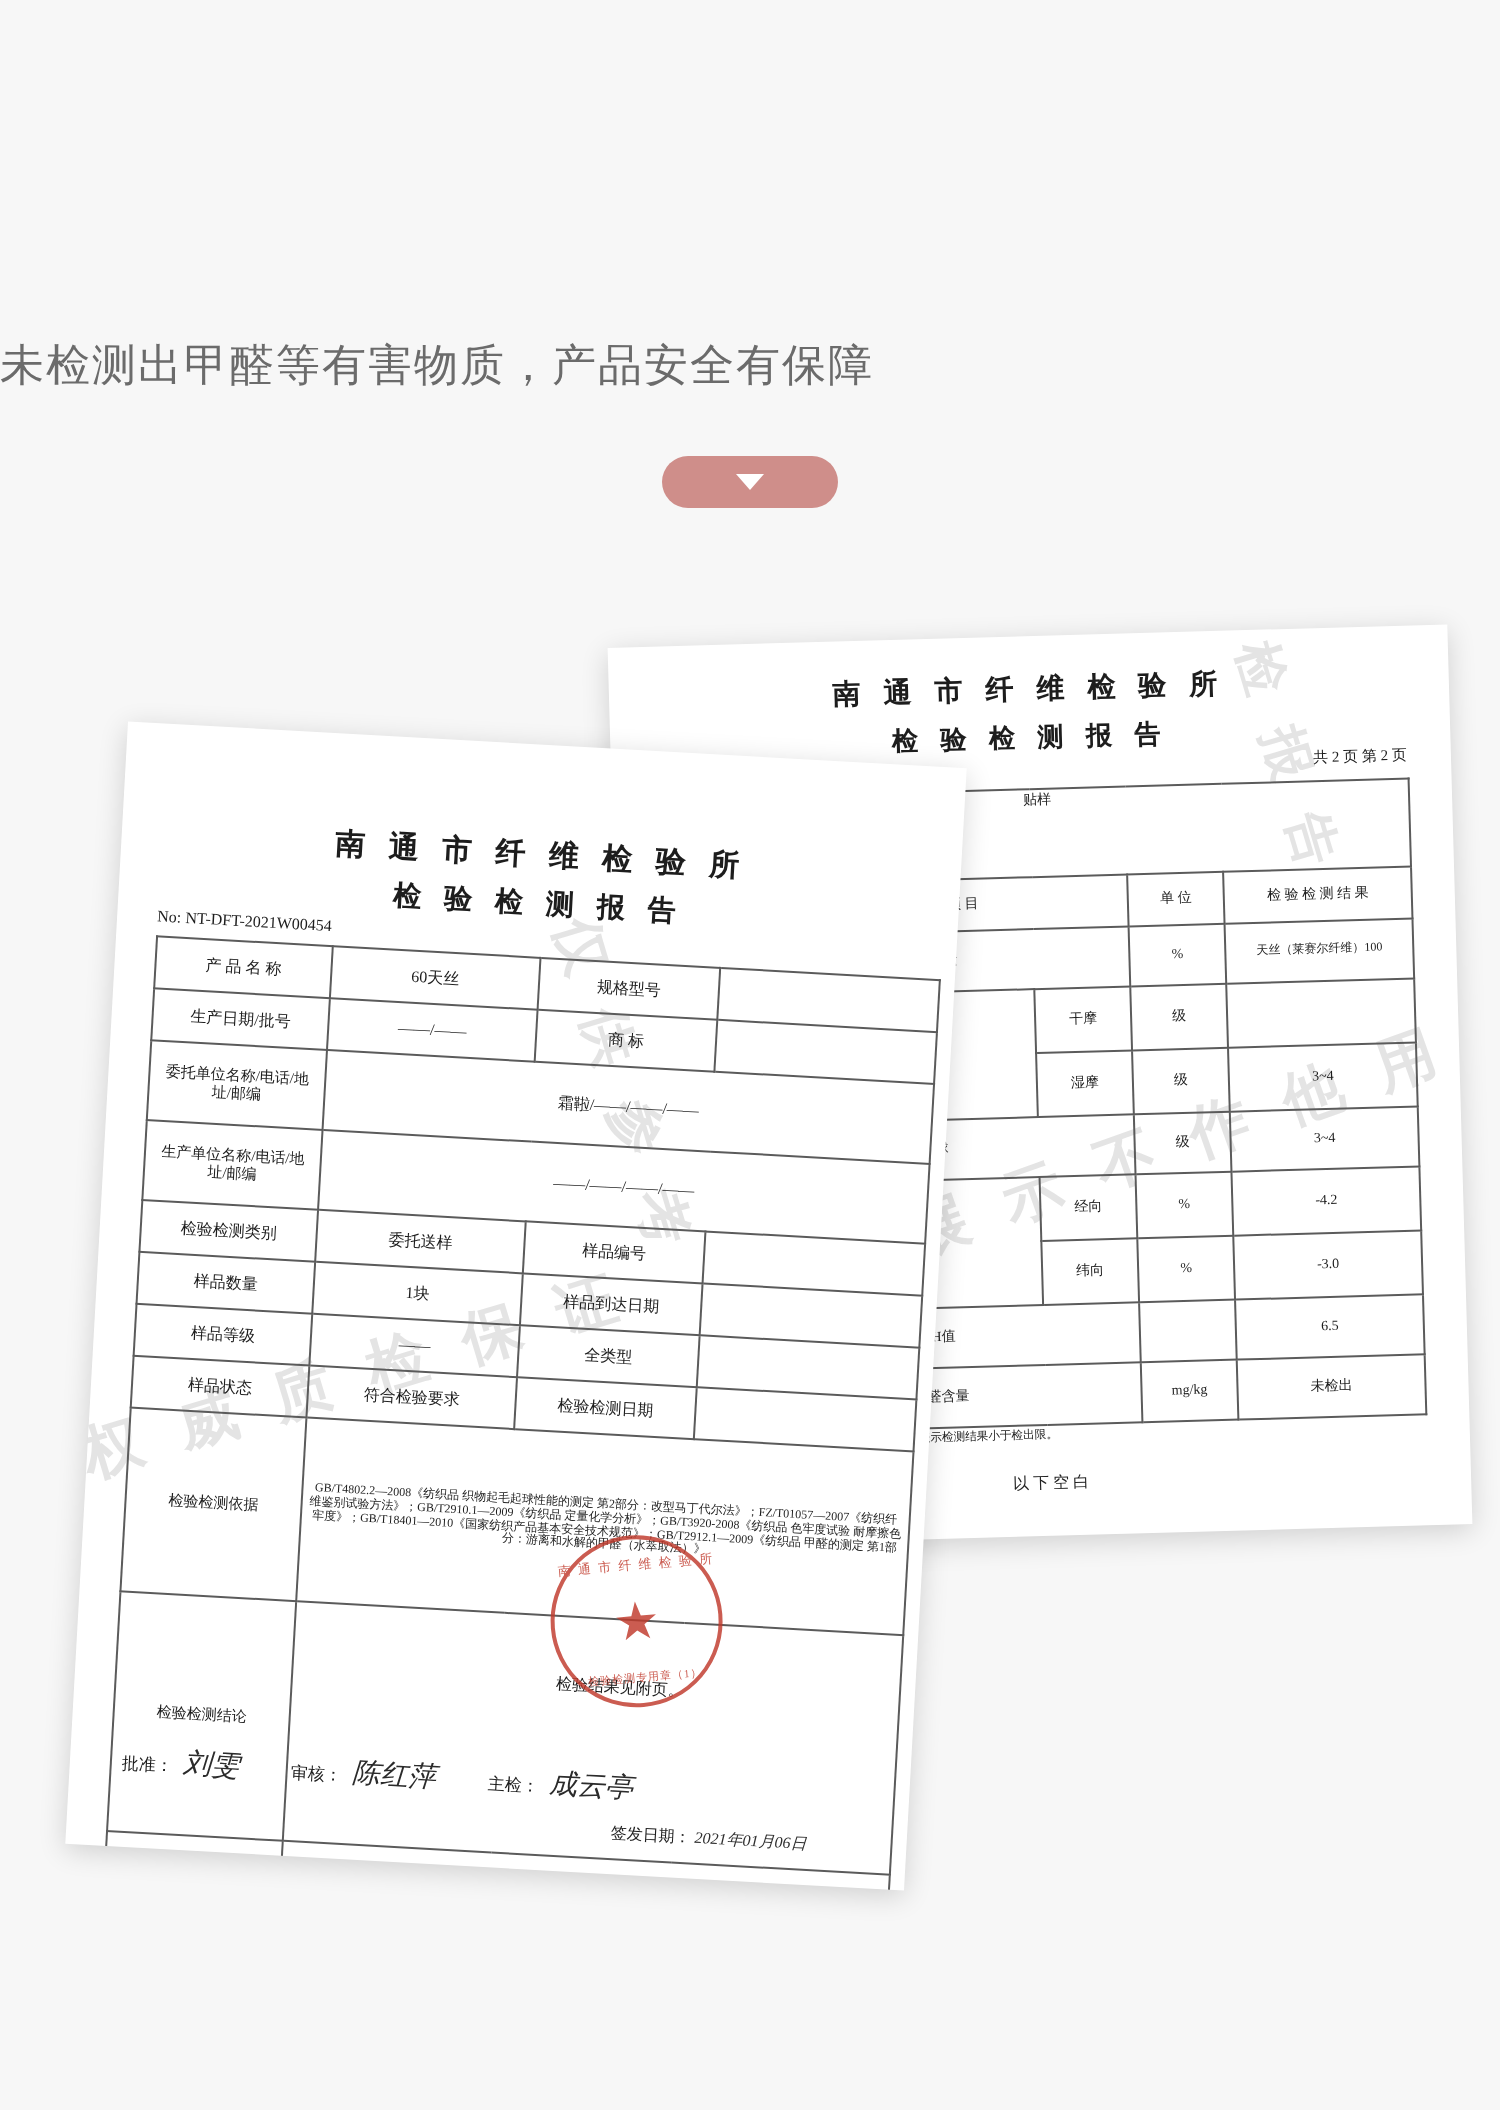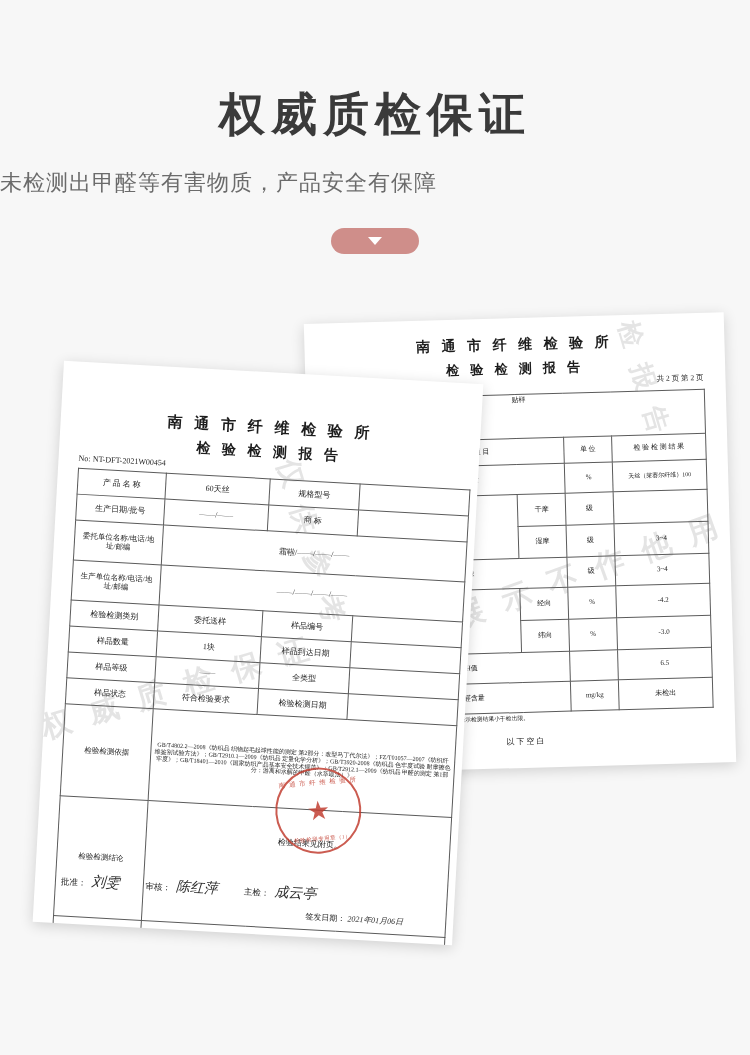--- a/index.html
+++ b/index.html
@@ -160,21 +160,20 @@
   .handwrite {
     font-family: "Liberation Serif", serif;
     font-style: italic;
     color: #2f2f2f;
   }
 </style>
 </head>
 <body>
 
 <div class="hero">
-  <div class="hero-title">权威质检保证</div>
   <div class="hero-sub">未检测出甲醛等有害物质，产品安全有保障</div>
   <div class="hero-pill">
     <span class="caret"></span>
   </div>
 </div>
 
 <div class="cert" id="cert-page2">
   <div class="cert-inner">
     <div class="wm" style="left:250px; top:26px; font-size:26px; transform:rotate(75deg);">质 检 报 告</div>
     <div class="wm" style="left:40px; top:250px; font-size:30px; transform:rotate(-18deg);">仅 供 展 示 不 作 他 用</div>

